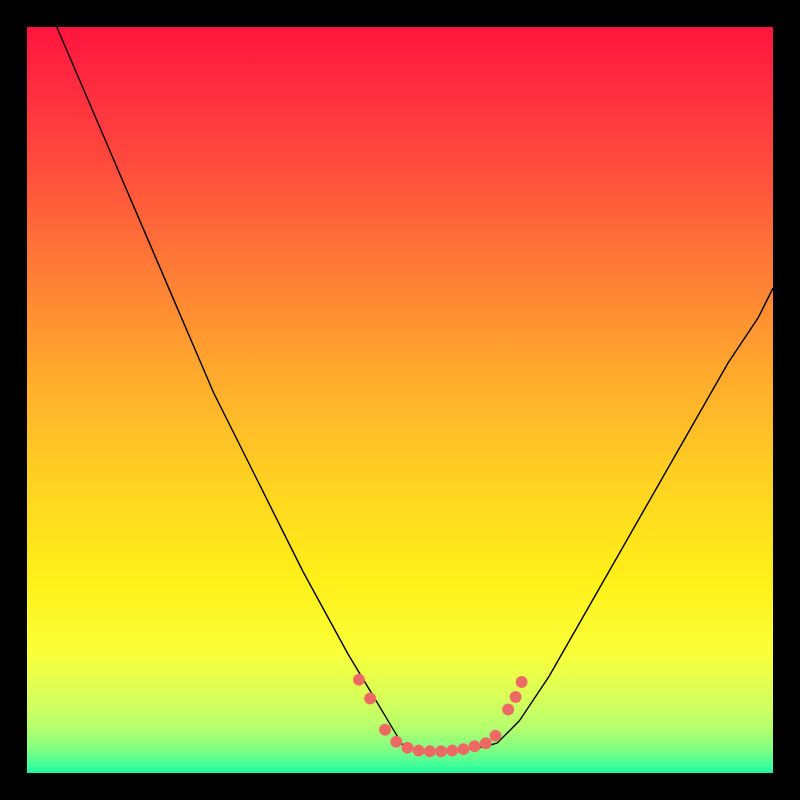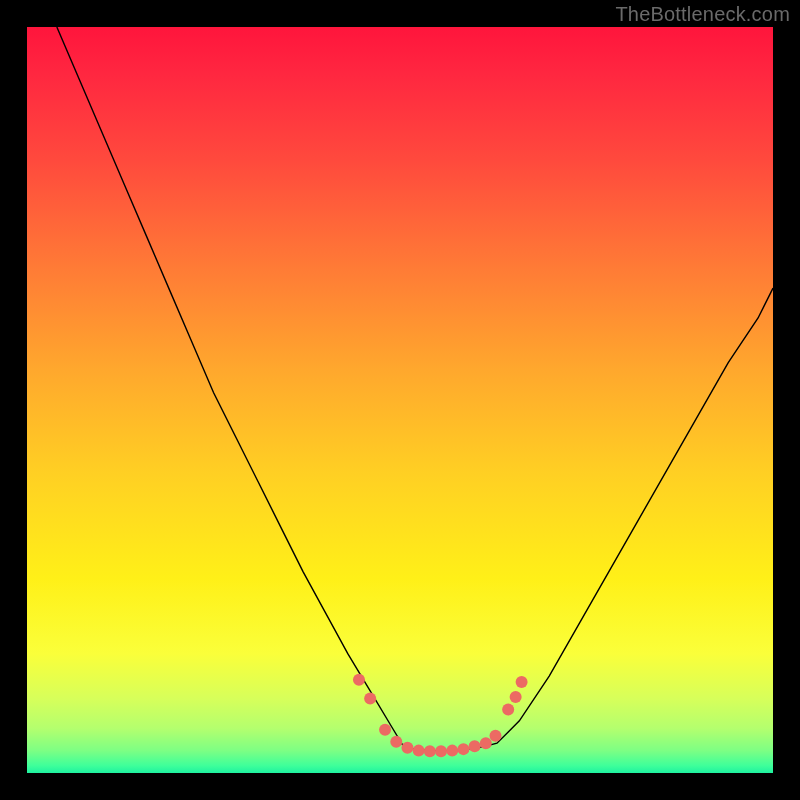--- a/index.html
+++ b/index.html
@@ -58,21 +58,20 @@
     font-size: 20px;
     letter-spacing: 0.2px;
     user-select: none;
   }
 </style>
 </head>
 <body>
 
 <div class="frame">
 
-  <div class="watermark">TheBottleneck.com</div>
 
   <div class="plot-wrap">
     <div class="gradient-bg"></div>
 
     <svg class="curves" viewBox="0 0 100 100" preserveAspectRatio="none">
       <path fill="none" stroke="#000" stroke-width="0.188" d="M4.00 0.00 L7.00 7.00 L10.00 14.00 L13.00 21.00 L16.00 28.00 L19.00 35.00 L22.00 42.00 L25.00 49.00 L28.00 55.00 L31.00 61.00 L34.00 67.00 L37.00 73.00 L40.00 78.50 L43.00 84.00 L46.00 89.00 L49.00 94.00 L50.50 96.50 L50.50 96.50 L52.00 96.80 L54.00 97.00 L56.00 97.00 L58.00 96.90 L60.00 96.70 L61.50 96.40 L63.00 96.00 L63.00 96.00 L66.00 93.00 L70.00 87.00 L74.00 80.00 L78.00 73.00 L82.00 66.00 L86.00 59.00 L90.00 52.00 L94.00 45.00 L98.00 39.00 L100.00 35.00"></path>
       <g>
           <circle cx="44.5" cy="87.5" r="0.804" fill="#ec6a63"></circle>
           <circle cx="46" cy="90" r="0.804" fill="#ec6a63"></circle>
           <circle cx="48" cy="94.2" r="0.804" fill="#ec6a63"></circle>

